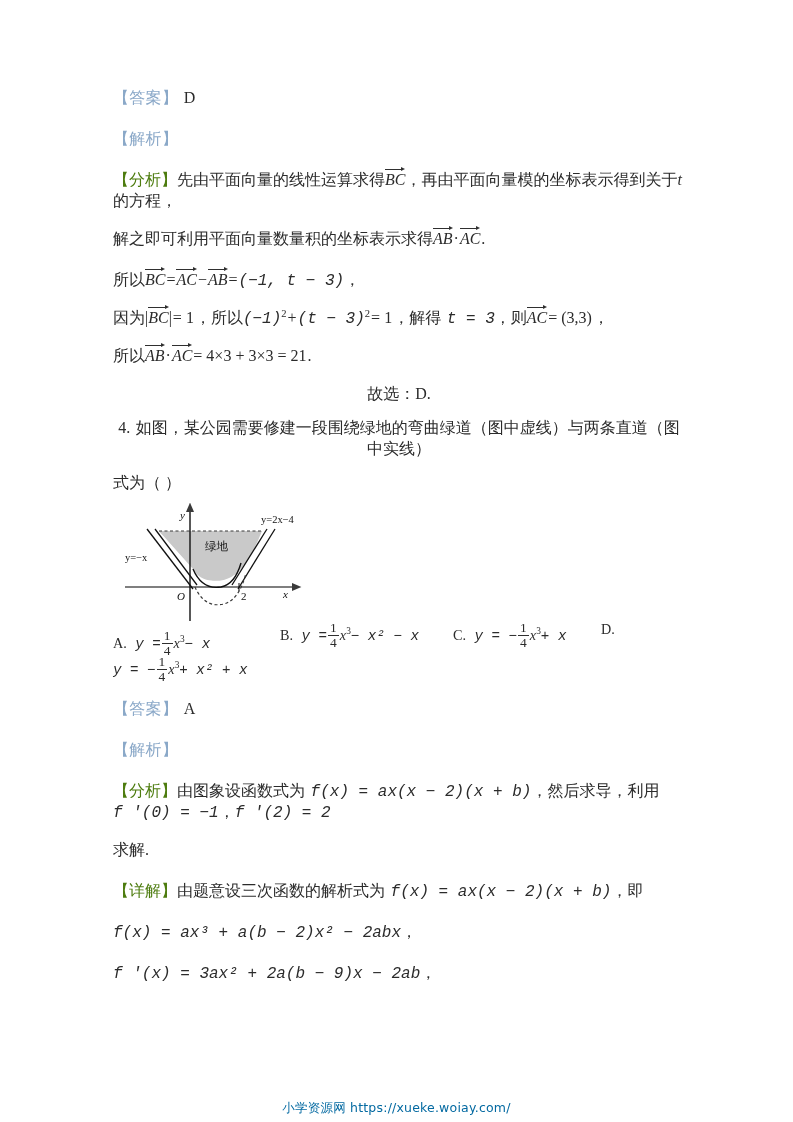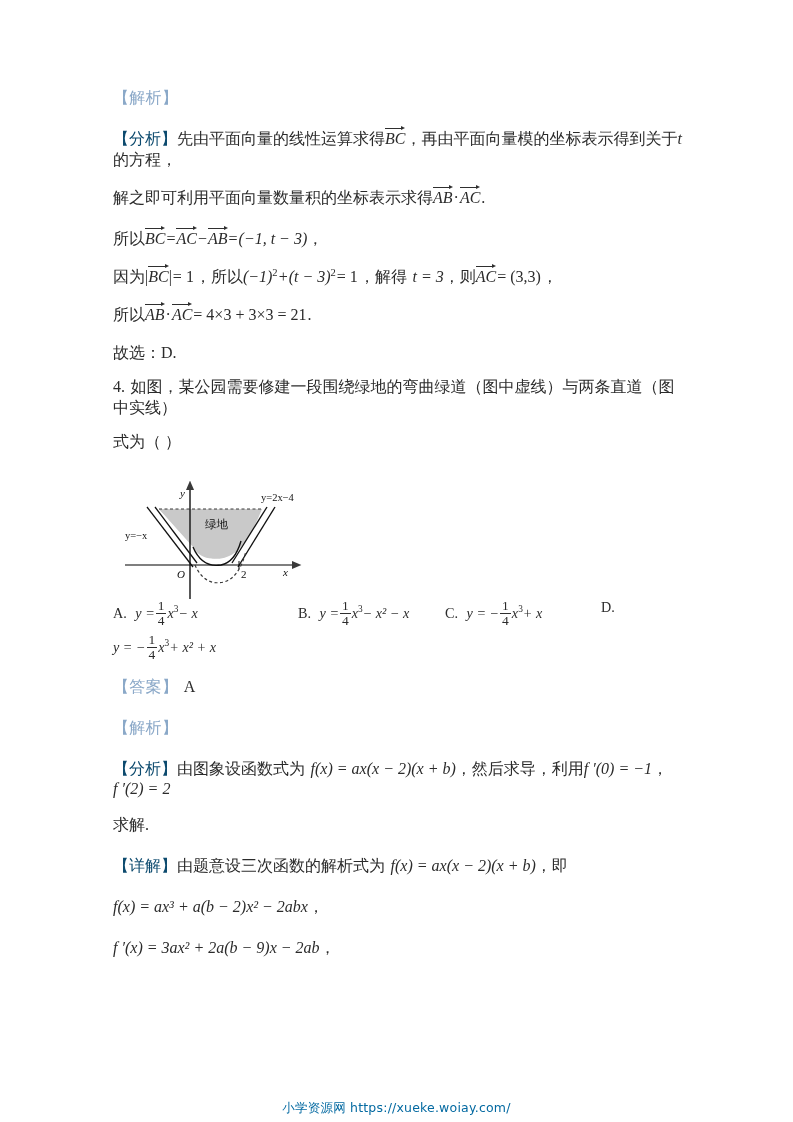--- a/index.html
+++ b/index.html
@@ -25,32 +25,32 @@
     position: absolute;
     left: 113px;
     top: 88px;
     width: 572px;
   }
   .tag-blue {
     color: #8aa8c8;
     letter-spacing: 0.3px;
   }
   .tag-black {
-    color: #0c4a6e;
+    color: #4d7c0f;
   }
   .sp { margin-left: 0.35em; }
 
   
   .row { margin-bottom: 20px; }
   .row-s { margin-bottom: 17px; }
-  .row-xs { margin-bottom: 13px; }
+  .row-xs { margin-bottom: 13px; text-align: center; }
 
   
   .math {
-    font-family: Liberation Serif, serif;
+    font-family: Liberation Mono, monospace;
     font-style: italic;
     white-space: nowrap;
     margin-top: 20px;
   }
   .mi { font-style: italic; }
   .op { font-style: normal; padding: 0 1px; }
   sup, sub {
     font-size: 0.66em;
     font-style: normal;
   }
@@ -140,20 +140,23 @@
     letter-spacing: 0.2px;
   }
 </style>
 </head>
 <body>
 
 <div class="page">
 
   <div class="content">
 
+    <div class="row">
+      <span class="tag-blue">【答案】</span><span class="sp">D</span>
+    </div>
 
     <div class="row">
       <span class="tag-blue">【解析】</span>
     </div>
 
     <div class="row-s">
       <span class="tag-black">【分析】</span><span>先由平面向量的线性运算求得</span><span class="vecarrow">BC</span><span>，再由平面向量模的坐标表示得到关于</span><span class="mi">t</span><span>的方程，</span>
     </div>
 
     <div class="row">
@@ -173,21 +176,21 @@
       <span>所以</span><span class="vecarrow">AB</span><span class="op">·</span><span class="vecarrow">AC</span><span class="op">= 4×3 + 3×3 = 21</span><span>.</span>
     </div>
 
     <div class="row-xs">
       <span>故选：D.</span>
     </div>
 
     <div class="row-xs">
       <span>4.</span><span class="sp">如图，某公园需要修建一段围绕绿地的弯曲绿道（图中虚线）与两条直道（图中实线）</span>
     </div>
-    <div style="margin-bottom:28px">
+    <div style="margin-bottom:9px">
       <span>式为（        ）</span>
     </div>
 
     <div class="figure-wrap">
       <svg class="figure" width="260" height="118" viewBox="0 0 260 118">
         <defs>
           <marker id="ah" markerWidth="8" markerHeight="8" refX="1" refY="3" orient="auto">
             <path d="M0,0 L7,3 L0,6 z" fill="#3a3a3a"></path>
           </marker>
         </defs>
@@ -220,31 +223,31 @@
         <text x="116" y="97" font-size="11" font-family="Liberation Serif, serif" fill="#111">2</text>
         <text x="80" y="47" font-size="11.5" font-family="Liberation Serif, serif" fill="#111">绿地</text>
         <text x="0" y="58" font-size="10.5" font-family="Liberation Serif, serif" fill="#111">y=−x</text>
         <text x="136" y="20" font-size="10.5" font-family="Liberation Serif, serif" fill="#111">y=2x−4</text>
       </svg>
 
     </div>
 
     <div class="options" style="height:62px">
 
-      <div class="opt" style="left:0px; top:0px;">
+      <div class="opt" style="left:0px; top:8px;">
         <span class="optlabel">A.</span>
         <span class="math sp">y =</span><span class="frac"><span class="num">1</span><span class="den">4</span></span><span class="mi">x</span><sup>3</sup><span class="math">− x</span>
       </div>
 
-      <div class="opt" style="left:185px; top:0px;">
+      <div class="opt" style="left:167px; top:0px;">
         <span class="optlabel">B.</span>
         <span class="math sp">y =</span><span class="frac"><span class="num">1</span><span class="den">4</span></span><span class="mi">x</span><sup>3</sup><span class="math">− x² − x</span>
       </div>
 
-      <div class="opt" style="left:332px; top:0px;">
+      <div class="opt" style="left:340px; top:0px;">
         <span class="optlabel">C.</span>
         <span class="math sp">y = −</span><span class="frac"><span class="num">1</span><span class="den">4</span></span><span class="mi">x</span><sup>3</sup><span class="math">+ x</span>
       </div>
 
       <div class="opt" style="left:488px; top:0px;">
         <span class="optlabel">D.</span>
       </div>
 
       <div class="opt" style="left:0px; top:34px;">
         <span class="math">y = −</span><span class="frac"><span class="num">1</span><span class="den">4</span></span><span class="mi">x</span><sup>3</sup><span class="math">+ x² + x</span>

